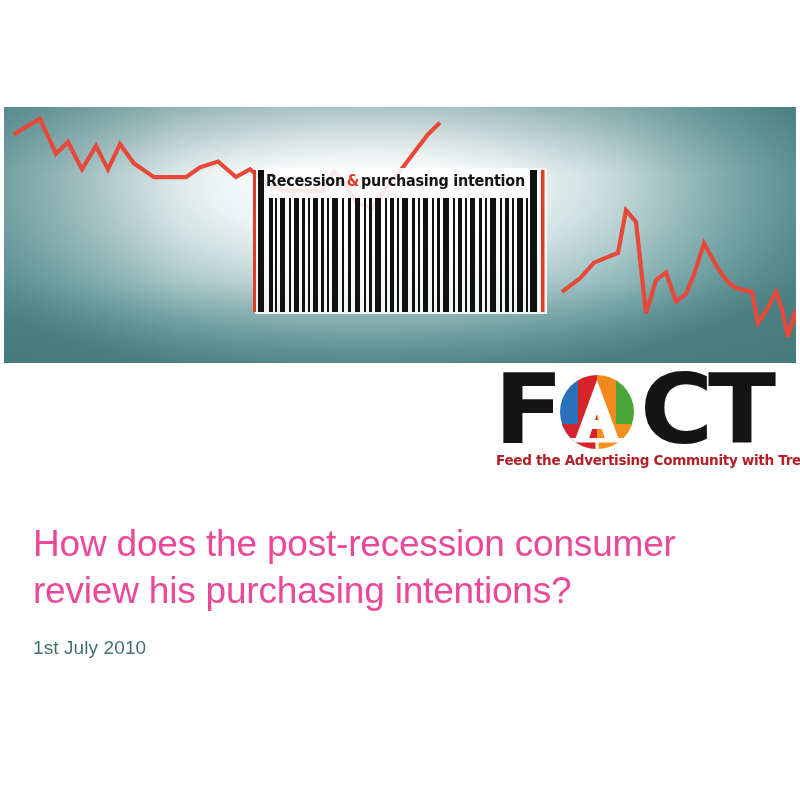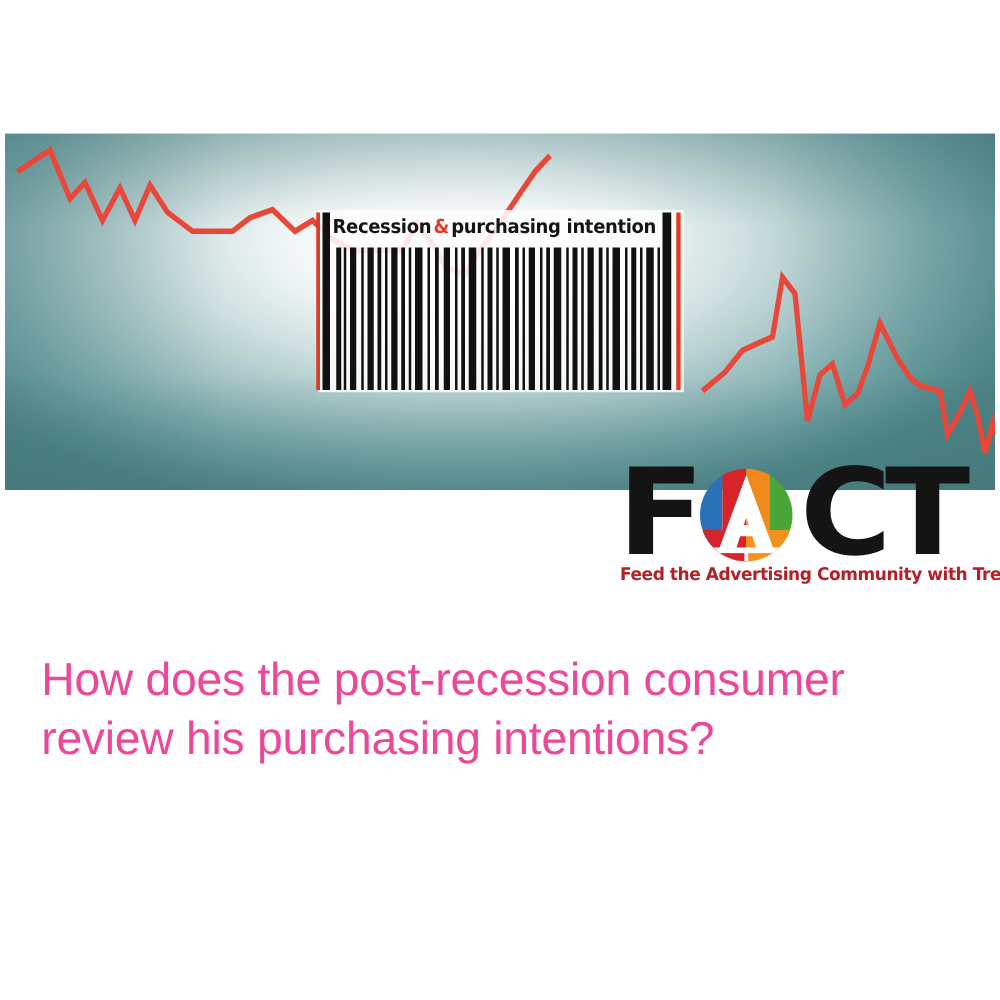--- a/index.html
+++ b/index.html
@@ -14,21 +14,21 @@
     overflow: hidden;
     position: relative;
   }
 
   
   .hero {
     position: absolute;
     left: 4px;
     top: 107px;
     width: 792px;
-    height: 285px;
+    height: 256px;
     overflow: hidden;
     background:
       radial-gradient(ellipse 62% 78% at 46% 30%,
         #ffffff 0%,
         #fdfefe 16%,
         #eef4f4 30%,
         #cfe0e0 46%,
         #a8c6c7 62%,
         #7fadaf 78%,
         #5f9698 92%,
@@ -288,13 +288,14 @@
         <rect x="36.5" y="64" width="3" height="14" fill="#ffffff"></rect>
       </g>
     </svg>
   </div>
 
   <div class="logo-tagline">Feed the Advertising Community with Trends</div>
 </div>
 
 <div class="title-block">
   <h1 class="deck-title">How does the post-recession consumer review his purchasing intentions?</h1>
+  <p class="deck-date">1st July 2010</p>
 </div>
 
 </body></html>

